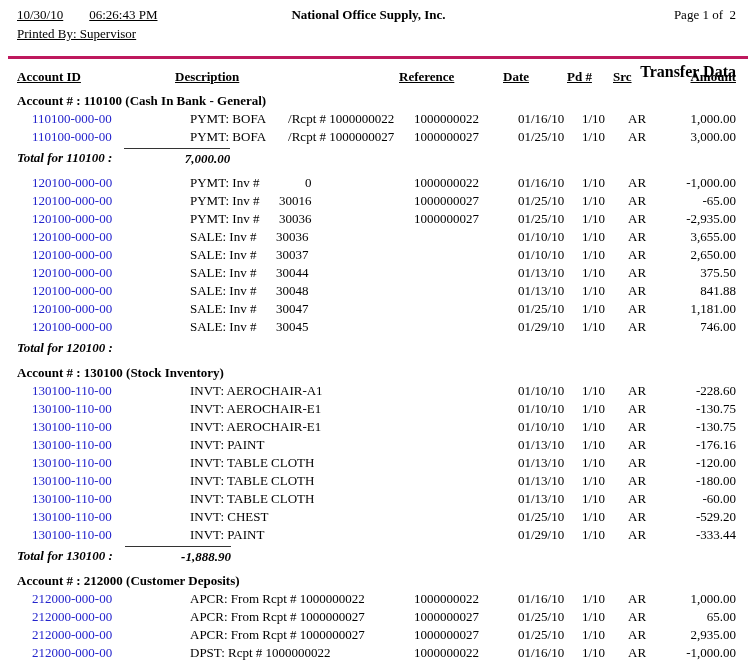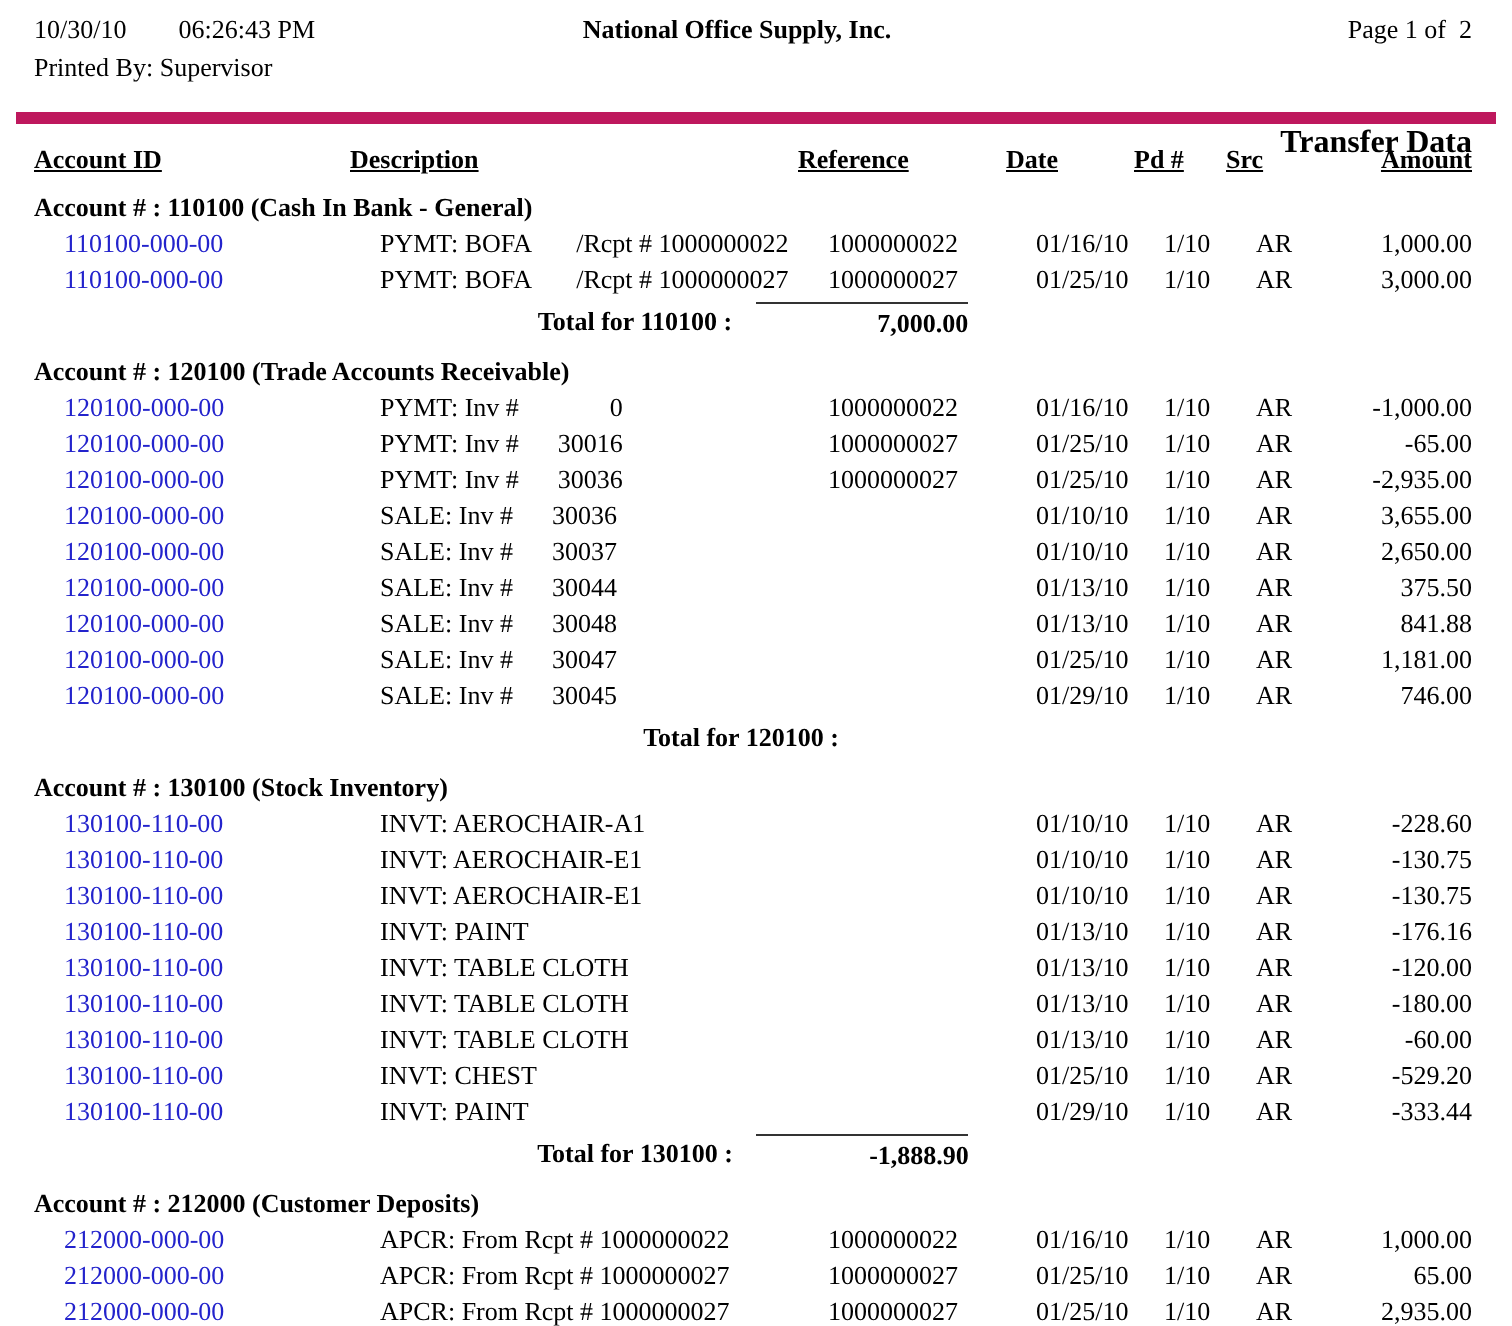--- a/index.html
+++ b/index.html
@@ -5,21 +5,21 @@
   * { margin:0; padding:0; box-sizing:border-box; }
   html,body { background:#fff; }
   body {
     width:756px; height:663px; overflow:hidden;
     font-family:"Liberation Serif", serif;
     font-size:13px; color:#000;
   }
   .page { padding:7px 20px 0 17px; }
 
   
-  .hdr { border-bottom:6px solid #be185d; padding-bottom:8px; margin:0 -12px 6px -9px; padding-left:9px; padding-right:12px; }
+  .hdr { border-bottom:3px solid #be185d; padding-bottom:8px; margin:0 -12px 6px -9px; padding-left:9px; padding-right:12px;text-decoration:underline; }
   .hdr-row1 { position:relative; height:19px; }
   .hdr-time { margin-left:26px; }
   .hdr-company { position:absolute; left:0; right:16px; text-align:center; font-weight:bold; }
   .hdr-page { position:absolute; right:0; top:0; white-space:pre; }
   .hdr-row2 { position:relative; height:22px; }
   .hdr-title { position:absolute; left:0; right:0; text-align:right; font-weight:bold; font-size:16px; top:1px;margin-top:36px; }
 
   
   .colhead { display:flex; font-weight:bold; margin:10px 0 7px; }
   .colhead span { text-decoration:underline; }
@@ -32,21 +32,21 @@
   .c-pd   { width:46px; }
   .c-src  { width:42px; }
   .c-amt  { flex:1; text-align:right; }
 
   .row { display:flex; height:18px; line-height:18px;margin-left:15px; }
   .link { color:var(--link, #2323cc); cursor:pointer; text-decoration:none; }
 
   .account-section { margin-bottom:6px; }
   .section-heading { font-weight:bold; height:18px; line-height:18px; }
 
-  .total-row { display:flex; justify-content:center; font-weight:bold; height:20px; line-height:19px; margin-top:2px; }
+  .total-row { display:flex; justify-content:flex-start; font-weight:bold; height:20px; line-height:19px; margin-top:2px;font-style:italic; }
   .total-label { padding-right:12px; }
   .total-amount { width:106px; text-align:right; border-top:1px solid #333; }
 </style>
 </head>
 <body>
 
 <div class="page">
 
   <div class="hdr">
     <div class="hdr-row1">
@@ -94,21 +94,20 @@
     <span class="c-amt">3,000.00</span>
   </div>
 </div>
     <div class="total-row">
       <span class="total-label">Total for 110100 :</span>
       <span class="total-amount">7,000.00</span>
     </div>
   </section>
 
   <section class="account-section">
-    <div class="section-heading">Account # : 120100 (Trade Accounts Receivable)</div>
     <div class="rows">
   <div class="row">
     <span class="c-acct link">120100-000-00</span>
     <span class="c-desc">PYMT: Inv #              0</span>
     <span class="c-ref">1000000022</span>
     <span class="c-date">01/16/10</span>
     <span class="c-pd">1/10</span>
     <span class="c-src">AR</span>
     <span class="c-amt">-1,000.00</span>
   </div>

